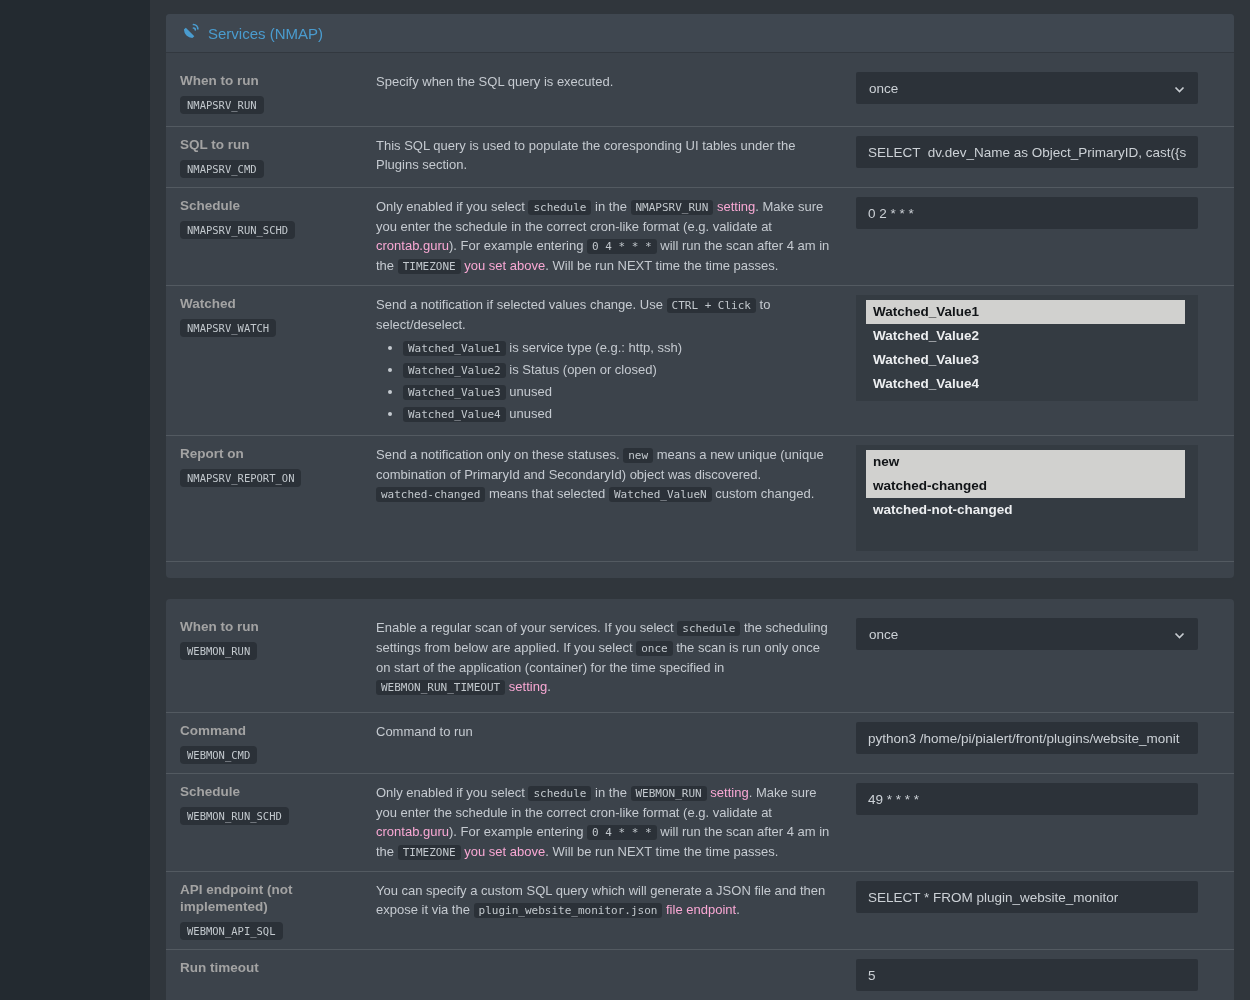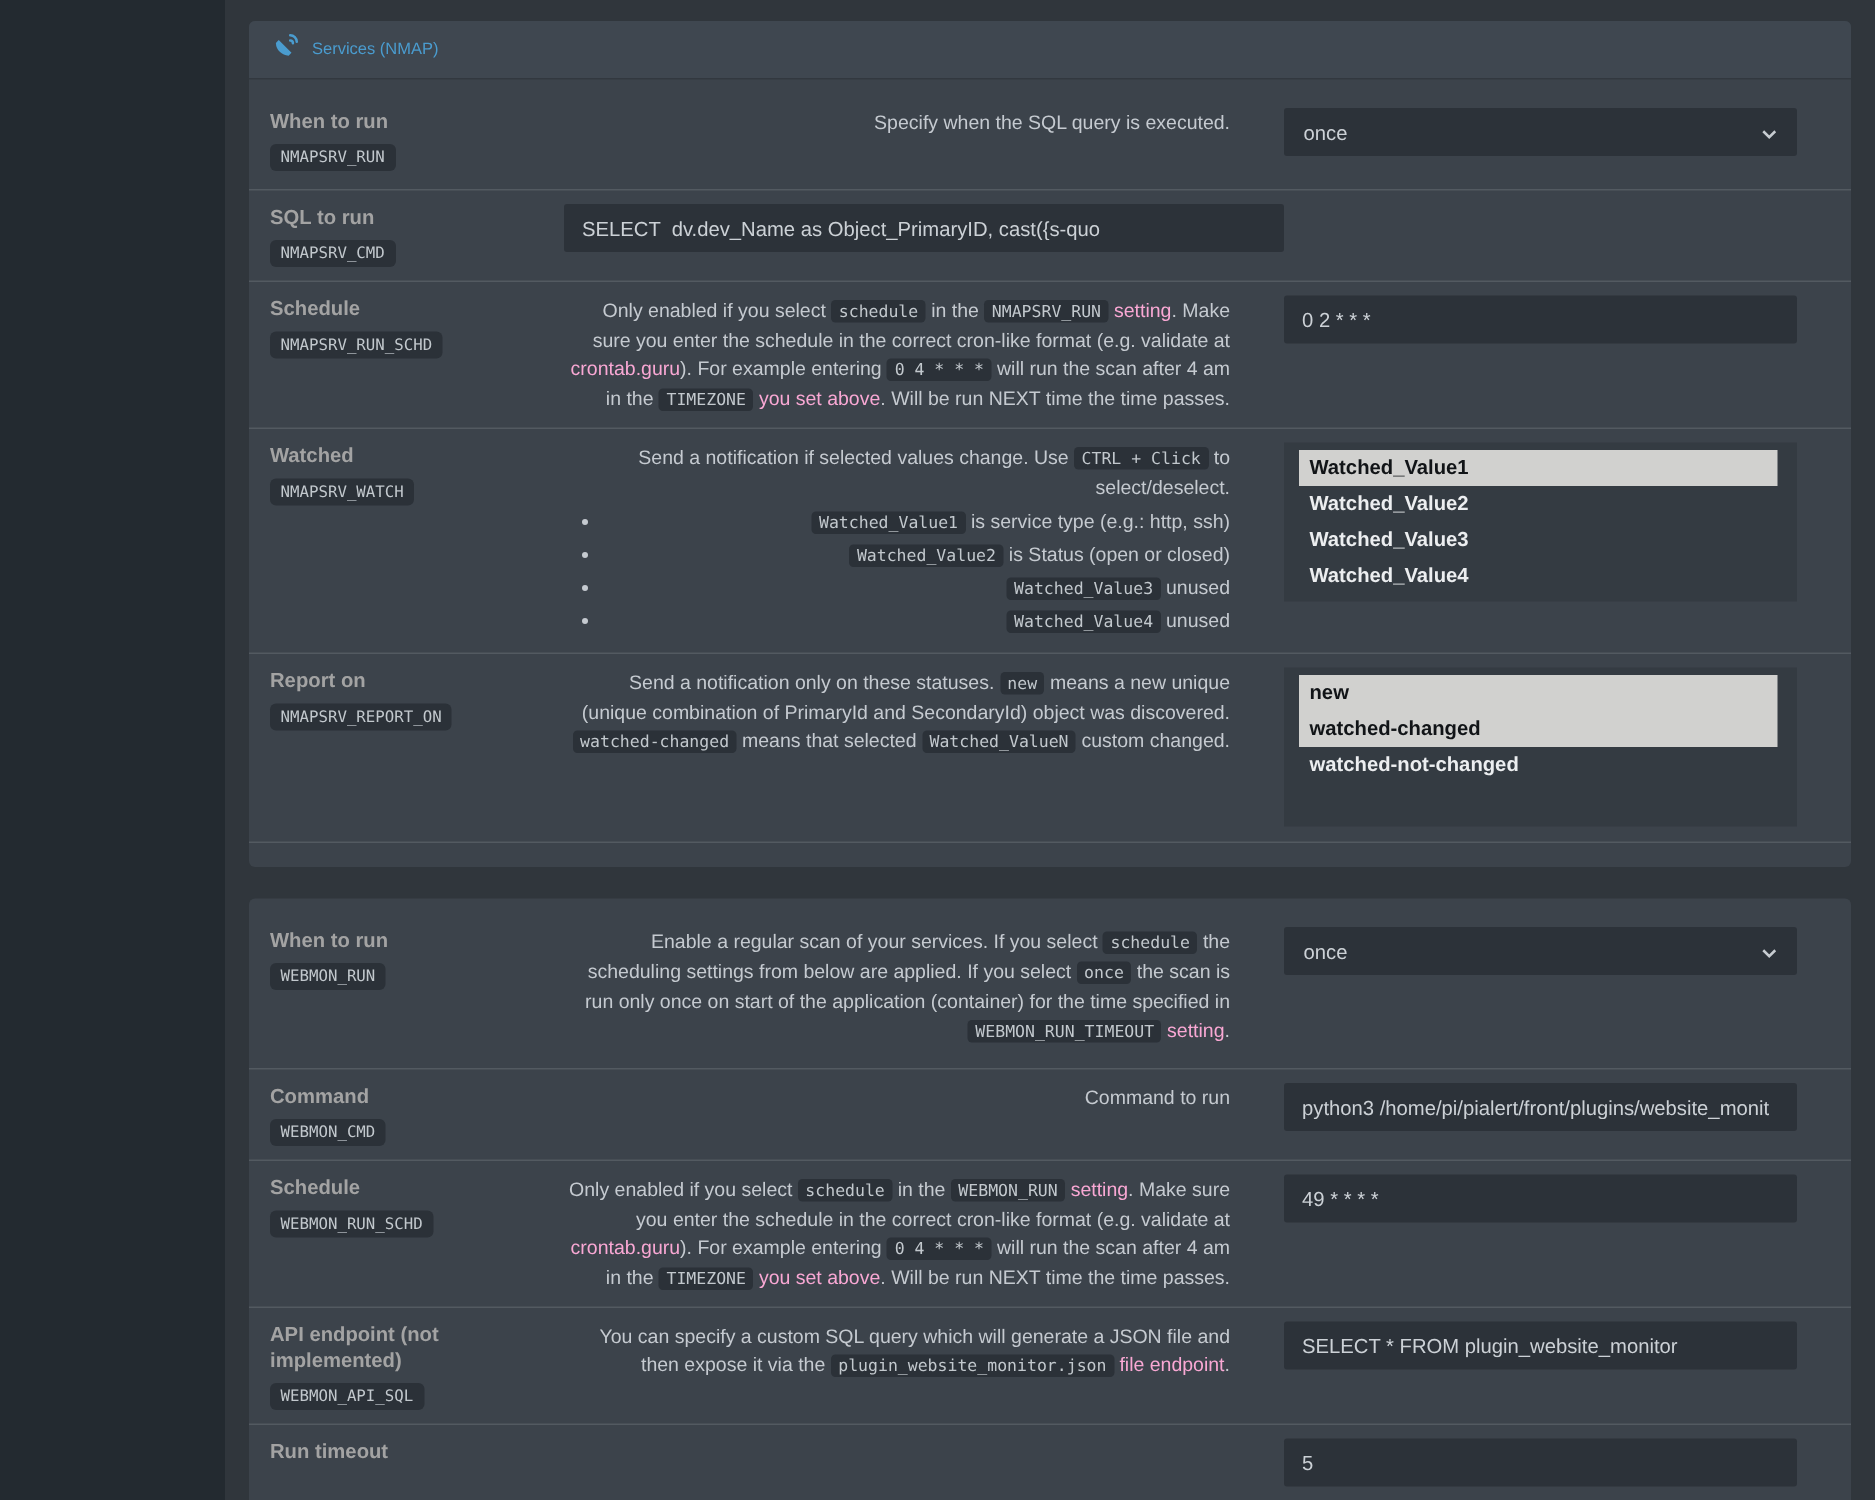--- a/index.html
+++ b/index.html
@@ -2,29 +2,29 @@
 <html><head>
 <meta charset="utf-8">
 <style>
   html,body{margin:0;padding:0;width:1250px;height:1000px;overflow:hidden;
     background:#30363c;font-family:"Liberation Sans",sans-serif;}
   .sidebar{position:fixed;left:0;top:0;width:150px;height:1000px;background:#232a30;}
   .main{margin-left:150px;padding:14px 16px 0 16px;box-sizing:border-box;}
   .box{background:#3c434b;border-radius:4px;margin-bottom:21px;overflow:hidden;}
   .box-header{background:#3f4750;border-bottom:1px solid #32383f;padding:0 16px;height:38px;
     display:flex;align-items:center;gap:9px;}
-  .box-title{color:#4a9ccf;font-size:11px;}
+  .box-title{color:#4a9ccf;font-size:15px;}
   .box-body{padding:10px 0 16px 0;}
   .srow{display:grid;grid-template-columns:196px 480px 1fr;align-items:start;
     padding:9px 36px 9px 14px;border-bottom:1px solid #535a61;box-sizing:border-box;}
   .col-name{padding-right:12px;}
   .setting-label{font-weight:bold;font-size:13.5px;color:#a3a3a3;line-height:17px;}
   .code-badge{display:inline-block;margin-top:7px;background:#2b3138;color:#c2c8cd;
     font-family:"DejaVu Sans Mono",monospace;font-size:10.5px;padding:3px 7px;border-radius:4px;}
-  .col-desc{font-size:13px;color:#c5cad0;line-height:19px;padding-right:36px;text-align:right;}
+  .col-desc{font-size:13px;color:#c5cad0;line-height:19px;padding-right:20px;}
   .ci{font-family:"DejaVu Sans Mono",monospace;font-size:11px;background:#2b3138;color:#c2c8cd;
     padding:1px 5px;border-radius:3px;white-space:nowrap;}
   a.lnk{color:#f9a8d4;text-decoration:none;cursor:pointer;}
   .col-desc ul{margin:4px 0 0 0;padding-left:27px;}
   .col-desc li{line-height:19px;margin:2px 0;}
   .col-ctrl{width:100%;}
   .inp,.sel{box-sizing:border-box;width:100%;height:32px;background:#2c3239;border:none;
     border-radius:2px;color:#ccd1d6;font-size:13.5px;font-family:"Liberation Sans",sans-serif;}
   .inp{padding:0 12px;outline:none;}
   .sel{display:flex;align-items:center;justify-content:space-between;padding:0 13px;cursor:pointer;}
@@ -75,20 +75,23 @@
                   <polyline points="1.5,1.5 5.5,5.5 9.5,1.5" fill="none" stroke="#c7ccd1" stroke-width="1.7"></polyline>
                 </svg></span>
             </div>
       </div>
     </div>
         <div class="srow">
       <div class="col-name">
         <div class="setting-label">SQL to run</div>
         <span class="code-badge">NMAPSRV_CMD</span>
       </div>
+      <div class="col-desc">
+        <span>This SQL query is used to populate the coresponding UI tables under the Plugins section.</span>
+      </div>
       <div class="col-ctrl">
         <input class="inp" readonly="" value="SELECT  dv.dev_Name as Object_PrimaryID, cast({s-quo" style="">
       </div>
     </div>
         <div class="srow">
       <div class="col-name">
         <div class="setting-label">Schedule</div>
         <span class="code-badge">NMAPSRV_RUN_SCHD</span>
       </div>
       <div class="col-desc">

